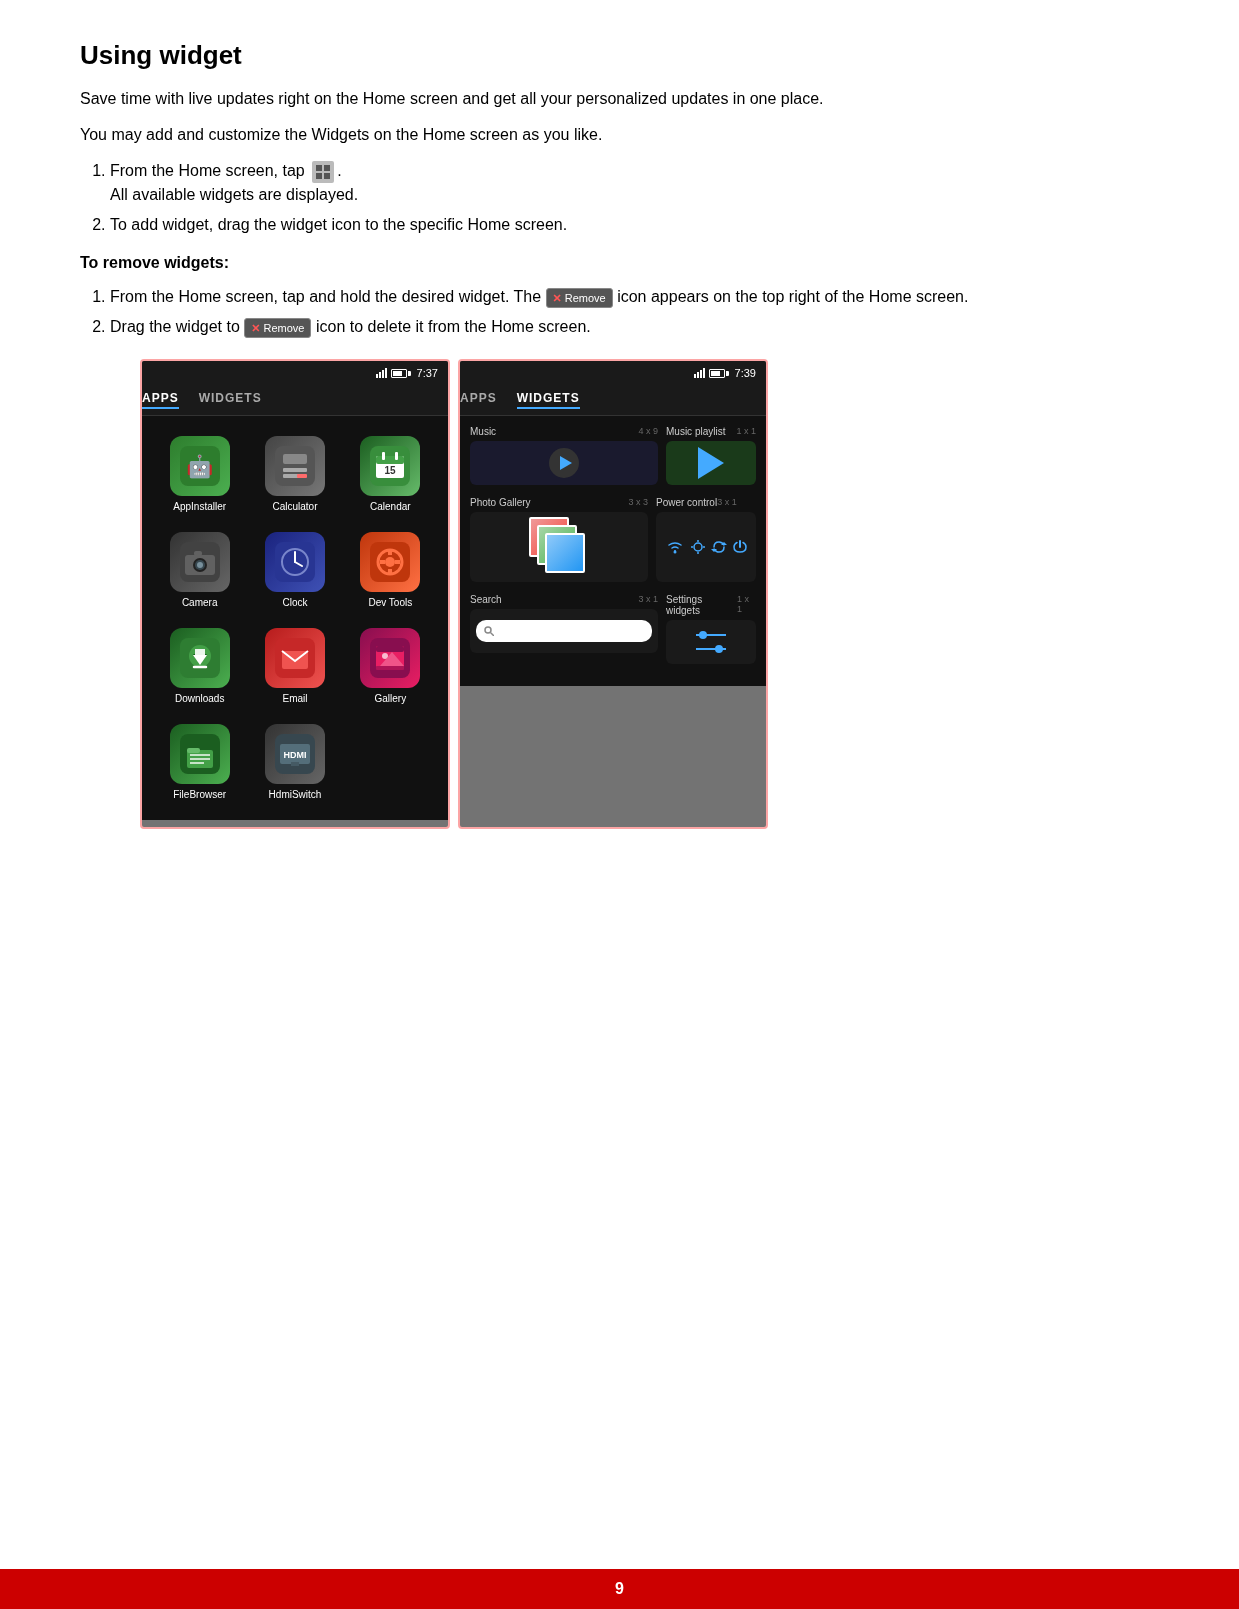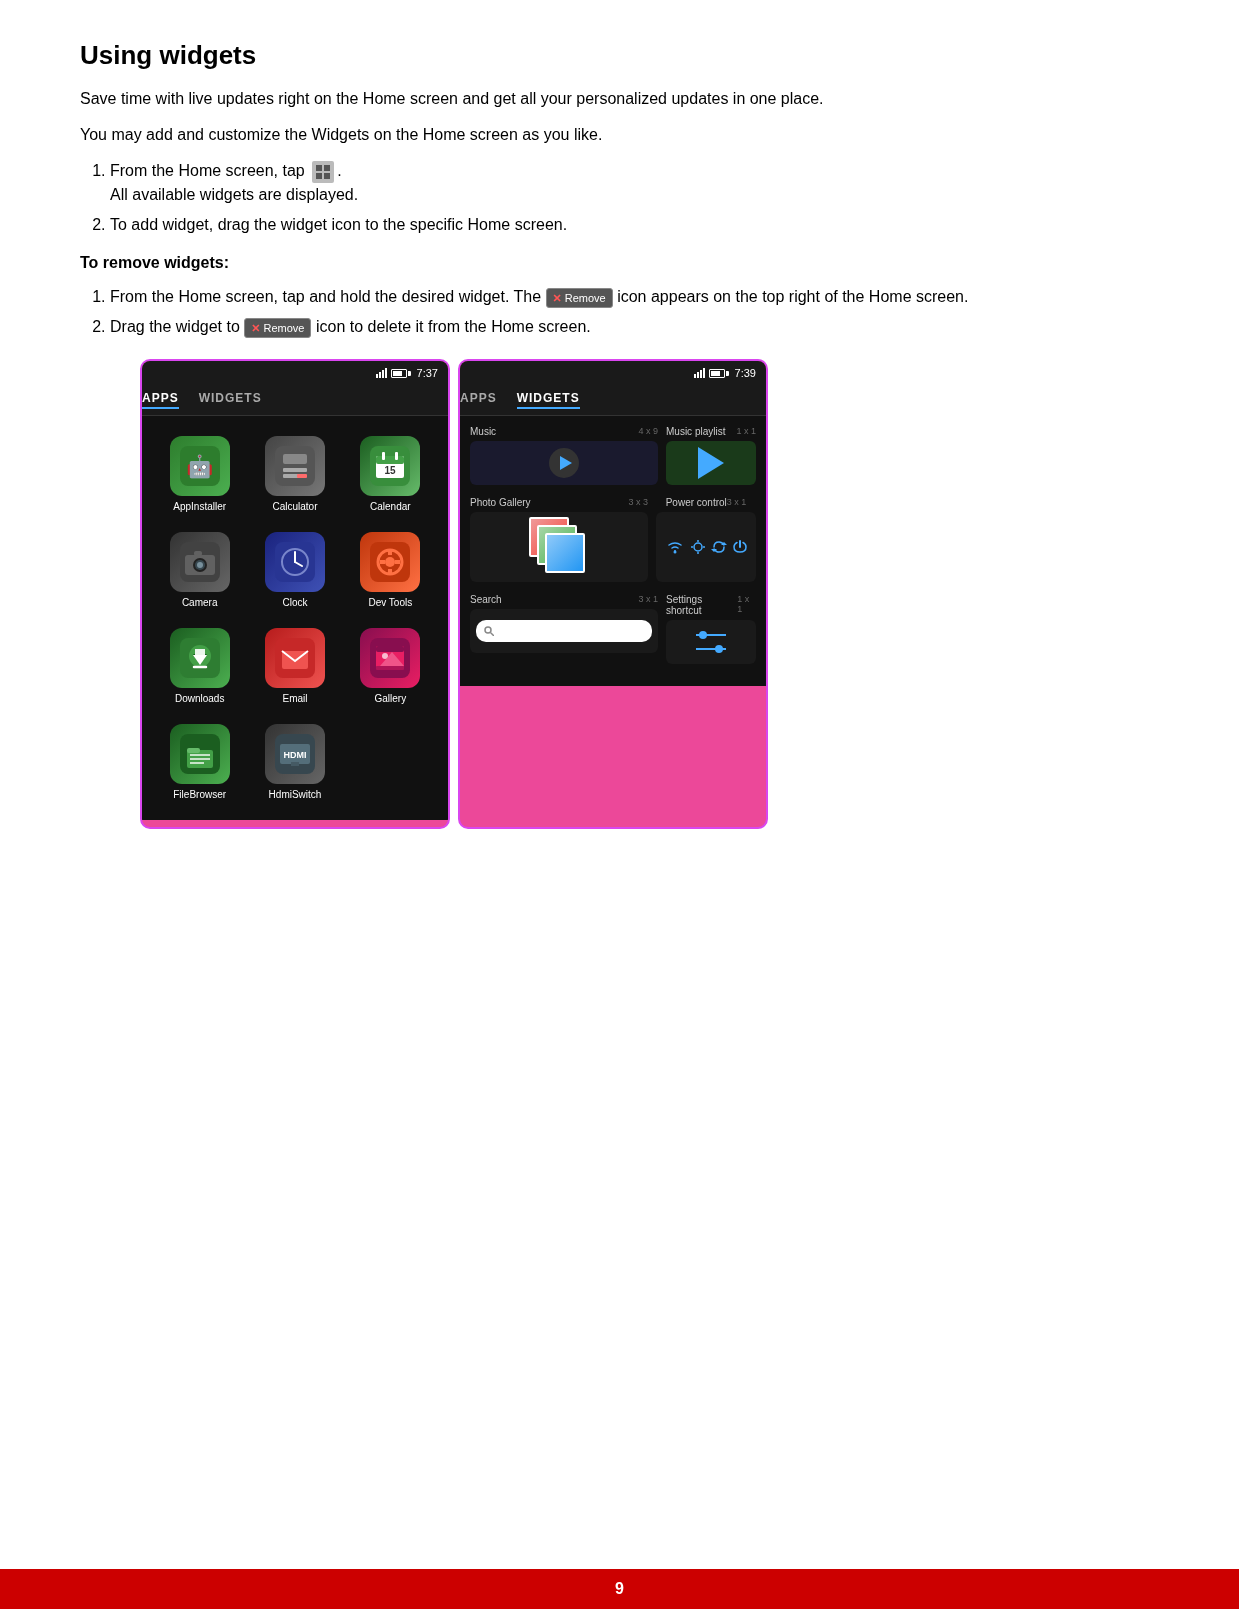--- a/index.html
+++ b/index.html
@@ -68,23 +68,23 @@
 
     
     .screenshots-container {
       display: flex;
       gap: 8px;
       margin-top: 20px;
       margin-left: 60px;
     }
 
     .screenshot {
-      background: #ec4899;
-      border: 2px solid #d946ef;
-      border-radius: 10px;
+      background: #737373;
+      border: 2px solid #fca5a5;
+      border-radius: 4px;
       overflow: hidden;
       position: relative;
     }
 
     .screenshot-left {
       width: 310px;
       height: 470px;
     }
 
     .screenshot-right {
@@ -231,21 +231,21 @@
       height: 5px;
       background: #fff;
       border-radius: 0 1px 1px 0;
     }
   </style>
 </head>
 <body>
 
 <div class="page-content">
 
-  <h1>Using widgets</h1>
+  <h1>Using widget</h1>
 
   <p>Save time with live updates right on the Home screen and get all your personalized updates in one place.</p>
   <p>You may add and customize the Widgets on the Home screen as you like.</p>
 
   <ol>
     <li>
       From the Home screen, tap
       <svg width="22" height="22" viewBox="0 0 22 22" style="vertical-align:middle;margin:0 3px;">
         <rect width="22" height="22" rx="2" fill="#bbb"></rect>
         <rect x="4" y="4" width="6" height="6" fill="#555"></rect>
@@ -510,21 +510,21 @@
             <div style="background:#1a1a1a;border-radius:6px;height:70px;display:flex;align-items:center;justify-content:center;position:relative;overflow:hidden;">
               <div style="position:relative;width:60px;height:60px;">
                 <div style="position:absolute;top:0;left:0;width:40px;height:40px;border:2px solid #fff;border-radius:2px;background:linear-gradient(135deg,#ef9a9a,#f44336);"></div>
                 <div style="position:absolute;top:8px;left:8px;width:40px;height:40px;border:2px solid #fff;border-radius:2px;background:linear-gradient(135deg,#a5d6a7,#4caf50);"></div>
                 <div style="position:absolute;top:16px;left:16px;width:40px;height:40px;border:2px solid #fff;border-radius:2px;background:linear-gradient(135deg,#90caf9,#2196f3);"></div>
               </div>
             </div>
           </div>
 
           <div style="width:100px;">
-            <div style="display:flex;justify-content:center;margin-bottom:4px;">
+            <div style="display:flex;justify-content:flex-start;margin-bottom:4px;">
               <span style="color:#ccc;font-size:10px;">Power control</span>
               <span style="color:#666;font-size:9px;">3 x 1</span>
             </div>
             <div style="background:#1a1a1a;border-radius:6px;height:70px;display:flex;align-items:center;justify-content:space-around;padding:0 6px;">
 
               <div style="display:flex;flex-direction:column;align-items:center;">
                 <svg width="20" height="16" viewBox="0 0 20 16">
                   <path d="M10,12 L10,12" stroke="#4af" stroke-width="2" stroke-linecap="round"></path>
                   <path d="M7,9 Q10,7 13,9" fill="none" stroke="#4af" stroke-width="1.5" stroke-linecap="round"></path>
                   <path d="M4,6 Q10,2 16,6" fill="none" stroke="#4af" stroke-width="1.5" stroke-linecap="round"></path>
@@ -573,21 +573,21 @@
                 <svg width="10" height="10" viewBox="0 0 10 10">
                   <circle cx="4" cy="4" r="3" fill="none" stroke="#888" stroke-width="1.5"></circle>
                   <line x1="7" y1="7" x2="9.5" y2="9.5" stroke="#888" stroke-width="1.5" stroke-linecap="round"></line>
                 </svg>
               </div>
             </div>
           </div>
 
           <div style="width:90px;">
             <div style="display:flex;justify-content:space-between;margin-bottom:4px;">
-              <span style="color:#ccc;font-size:10px;">Settings shortcut</span>
+              <span style="color:#ccc;font-size:10px;">Settings widgets</span>
               <span style="color:#666;font-size:9px;">1 x 1</span>
             </div>
             <div style="background:#1a1a1a;border-radius:6px;height:44px;display:flex;align-items:center;justify-content:center;">
               <svg width="40" height="30" viewBox="0 0 40 30">
                 <line x1="5" y1="8" x2="35" y2="8" stroke="#4af" stroke-width="2"></line>
                 <circle cx="12" cy="8" r="4" fill="#4af"></circle>
                 <line x1="5" y1="22" x2="35" y2="22" stroke="#4af" stroke-width="2"></line>
                 <circle cx="28" cy="22" r="4" fill="#4af"></circle>
               </svg>
             </div>

